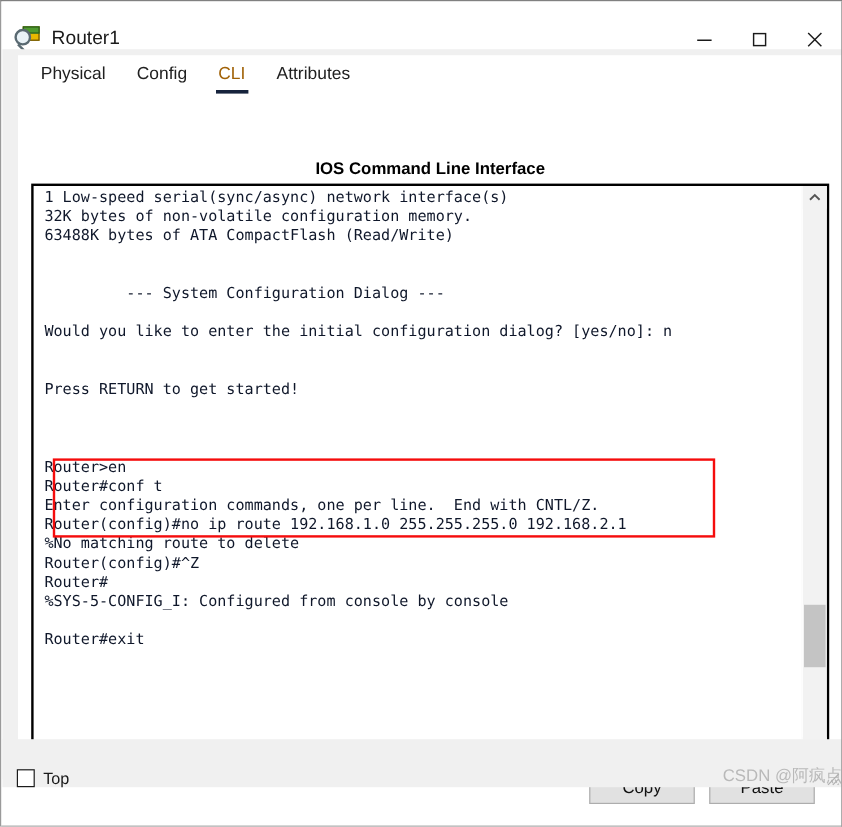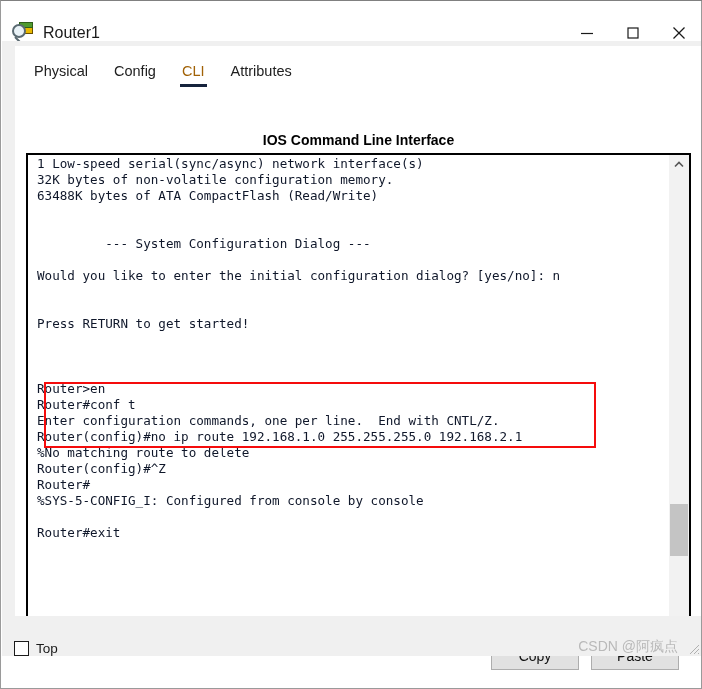--- a/index.html
+++ b/index.html
@@ -117,21 +117,21 @@
     background: #ffffff;
   }
 
   
   #tabs {
     position: absolute;
     left: 0px;
     top: 0px;
     height: 33px;
     display: flex;
-    align-items: flex-end;
+    align-items: flex-start;
     padding-left: 19px;
   }
   .tab {
     font-size: 14.5px;
     color: #202020;
     padding: 8px 0 0 0;
     margin-right: 26px;
     position: relative;
     white-space: nowrap;
   }
@@ -275,21 +275,21 @@
     background: #ffffff;
     box-sizing: border-box;
     margin-right: 7px;
   }
   #topcheck .lbl {
     font-size: 13.5px;
     color: #1a1a1a;
   }
   #watermark {
     margin-left: auto;
-    margin-right: 24px;
+    margin-right: 0;
     font-size: 14px;
     color: #b9b9b9;
     font-family: "Liberation Sans", sans-serif;
   }
   #grip {
     position: absolute;
     right: 2px;
     bottom: 1px;
     width: 14px; height: 14px;
   }

